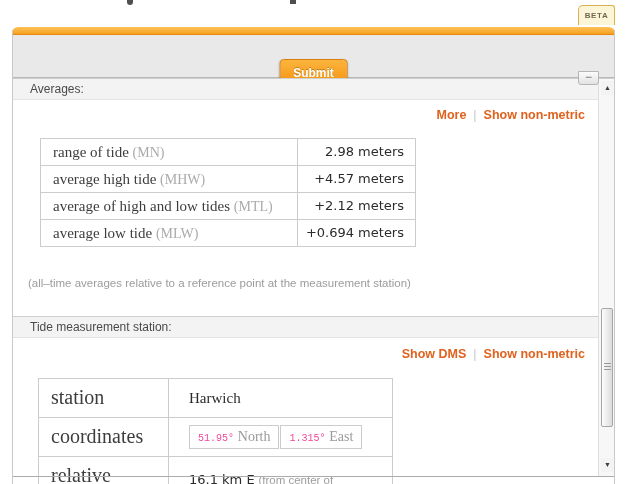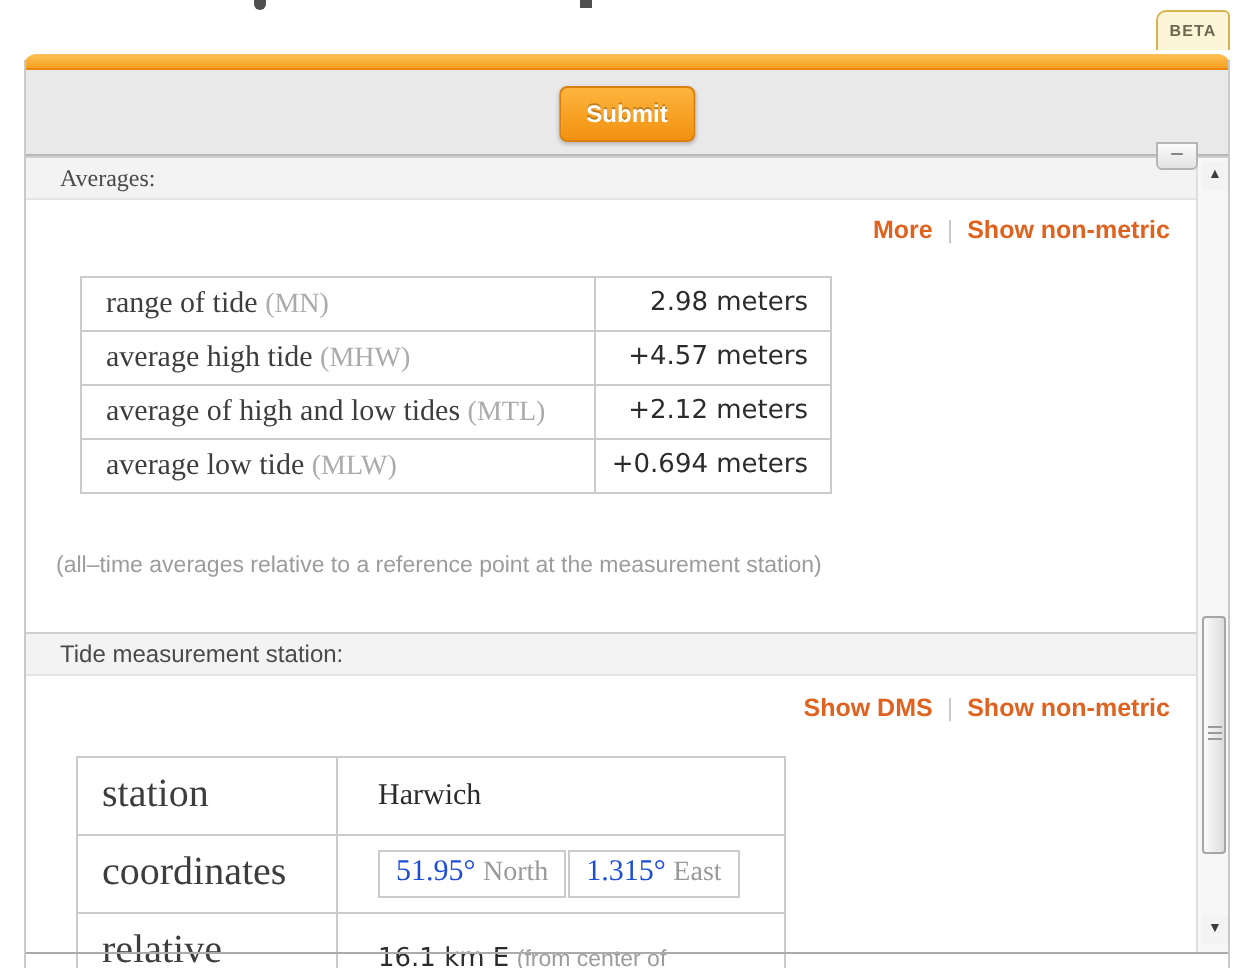--- a/index.html
+++ b/index.html
@@ -18,37 +18,37 @@
     letter-spacing:0.6px; display:flex; align-items:center; justify-content:center; }
 
   
   .panel-borders { position:absolute; left:12px; top:30px; width:603px; height:454px;
     border-left:1px solid #c9c9c9; border-right:1px solid #c9c9c9; }
   .topbar { position:absolute; left:12px; top:27px; width:603px; height:8px;
     background:linear-gradient(#fdc158,#f59d18); border-radius:6px 6px 0 0;
     box-shadow:inset 0 -1px 0 #e8860d; }
   .submit-area { position:absolute; left:13px; top:35px; width:601px; height:43px;
     background:#e9e9e9; border-bottom:1px solid #b8b8b8; }
-  .submit-btn { position:absolute; left:50%; transform:translateX(-50%); top:8px;
+  .submit-btn { position:absolute; left:50%; transform:translateX(-50%); top:24px;
     padding:6px 13px; font-size:12px; font-weight:bold; color:#fff;
     text-shadow:0 -1px 0 rgba(0,0,0,0.25);
     background:linear-gradient(#fdb43d,#f29110); border:1px solid #d97f0e;
     border-radius:4px; box-shadow:0 1px 2px rgba(0,0,0,0.25); cursor:pointer;
     font-family:"Liberation Sans", sans-serif; }
 
   .collapse-box { position:absolute; left:578px; top:71px; width:21px; height:14px;
     background:linear-gradient(#fbfbfb,#e3e3e3); border:1px solid #b5b5b5;
     border-radius:0 0 3px 3px; color:#777; font-size:12px; line-height:11px;
     text-align:center; cursor:pointer; z-index:6; }
 
   
   .section-band { position:absolute; left:13px; width:601px; height:22px;
     background:#f3f3f3; border-top:1px solid #cfcfcf; border-bottom:1px solid #e4e4e4;
     color:#4a4a4a; font-size:12px; line-height:20px; padding-left:17px; z-index:2; }
-  .band-averages { top:78px;font-family:Liberation Serif, serif; }
+  .band-averages { top:78px; }
   .band-station { top:316px; }
 
   
   .links-row { position:absolute; right:43px; font-size:12.5px; white-space:nowrap; }
   .links-averages { top:108px; }
   .links-station { top:347px; }
   .link { color:#e0621f; cursor:pointer;font-weight:bold; }
   .link-sep { color:#c9c9c9; margin:0 7px; }
 
   
@@ -63,21 +63,21 @@
 
   .footnote { position:absolute; left:28px; top:277px; font-size:11.5px; color:#9c9c9c; }
 
   .t-station { left:38px; top:378px; }
   .t-station td.c1 { width:130px; padding:7px 10px 8px 12px;
     font-family:"Liberation Serif", serif; font-size:20px; color:#3d3d3d; }
   .t-station td.c2 { width:224px; padding:6px 20px;
     font-family:"Liberation Serif", serif; font-size:15px; color:#2b2b2b; }
   .coord-box { display:inline-block; border:1px solid #cccccc; padding:2px 8px 3px;
     background:#fff; white-space:nowrap; margin-right:1px; }
-  .coord-val { font-family:Liberation Serif, serif; font-size:15px; color:#1d4ed8; }
+  .coord-val { font-family:Liberation Mono, monospace; font-size:10px; color:#ec4899; }
   .coord-dir { color:#9a9a9a; font-family:"Liberation Serif", serif; font-size:14px; }
   .rel-value { font-family:"DejaVu Sans", sans-serif; font-size:13px; color:#2b2b2b; }
   .rel-note { font-size:11.5px; color:#9c9c9c; font-family:"Liberation Sans", sans-serif; }
 
   .bottom-line { position:absolute; left:13px; top:476px; width:601px; height:1px;
     background:#ababab; z-index:4; }
 
   
   .scrollbar { position:absolute; left:598px; top:79px; width:16px; height:397px;
     background:#f7f7f7; border-left:1px solid #dedede; z-index:5; }

